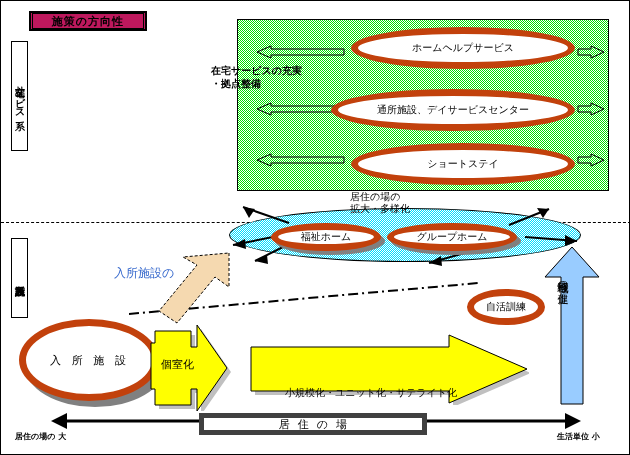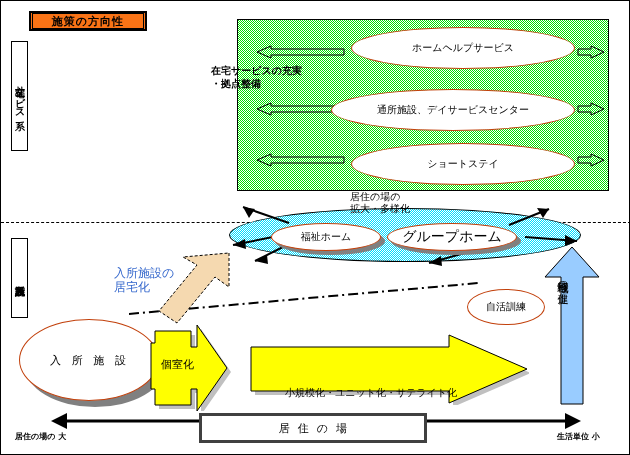--- a/index.html
+++ b/index.html
@@ -22,21 +22,21 @@
     text-orientation:upright;
     letter-spacing:0px;
     line-height:1.0;
   }
 
   
   #title-box{
     left:28px;top:10px;width:118px;height:20px;
     border:2px solid #000;
     box-sizing:border-box;
-    background:#f97316;
+    background:#be185d;
     display:flex;align-items:center;justify-content:center;
   }
   #title-box .inner{
     border:1px solid #000;
     width:110px;height:14px;
     display:flex;align-items:center;justify-content:center;
     font-size:11px;font-weight:bold;color:#000;
     letter-spacing:1px;
   }
 
@@ -65,21 +65,21 @@
       linear-gradient(45deg,#ffffff 25%,transparent 25%,transparent 75%,#ffffff 75%),
       linear-gradient(45deg,#ffffff 25%,transparent 25%,transparent 75%,#ffffff 75%);
     background-size:2px 2px;
     background-position:0 0,1px 1px;
     border:1px solid #000;
     box-sizing:border-box;
   }
 
   
   .ell{
-    background:#fff;border:1px solid #c2410c;border-radius:50%;
+    background:#fff;border:7px solid #c2410c;border-radius:50%;
     display:flex;align-items:center;justify-content:center;
     font-size:10px;color:#000;box-sizing:border-box;
     white-space:nowrap;
   }
   #ell-home{left:350px;top:26px;width:224px;height:42px;}
   #ell-day {left:330px;top:88px;width:244px;height:42px;text-align:center;}
   #ell-short{left:350px;top:142px;width:224px;height:42px;}
 
   
   .larrow{width:88px;height:14px;}
@@ -109,21 +109,21 @@
       linear-gradient(45deg,#ffffff 25%,transparent 25%,transparent 75%,#ffffff 75%),
       linear-gradient(45deg,#ffffff 25%,transparent 25%,transparent 75%,#ffffff 75%);
     background-size:2px 2px;
     background-position:0 0,1px 1px;
   }
   #cyan-caption{
     left:349px;top:190px;width:130px;text-align:left;
     font-size:10px;font-weight:normal;color:#000;line-height:12px;
   }
   #ell-fukushi{left:270px;top:222px;width:110px;height:28px;font-size:10px;}
-  #ell-group  {left:386px;top:222px;width:130px;height:28px;font-size:14px;}
+  #ell-group  {left:386px;top:222px;width:130px;height:28px;font-size:10px;}
   .ell-shadow{
     border-radius:50%;background:#808080;
   }
   #sh-fukushi{left:274px;top:226px;width:110px;height:28px;}
   #sh-group  {left:390px;top:226px;width:130px;height:28px;}
 
   
   #blue-arrow{left:543px;top:246px;width:56px;height:158px;}
   #blue-arrow-text{
     left:556px;top:272px;width:16px;height:120px;
@@ -157,22 +157,22 @@
 
   
   #ell-jikatsu{left:466px;top:288px;width:78px;height:36px;font-size:10px;}
 
   
   #dashdot{left:128px;top:280px;width:350px;height:35px;}
 
   
   #axis-line{left:50px;top:408px;width:530px;height:24px;}
   #axis-box{
-    left:198px;top:412px;width:228px;height:30px;
-    border:3px solid #404040;background:#fff;box-sizing:border-box;
+    left:198px;top:412px;width:228px;height:22px;
+    border:5px solid #404040;background:#fff;box-sizing:border-box;
     display:flex;align-items:center;justify-content:center;
     font-size:11px;color:#000;letter-spacing:8px;text-indent:8px;
   }
   #axis-left-label{left:14px;top:430px;font-size:8px;font-weight:bold;color:#000;}
   #axis-right-label{left:556px;top:430px;font-size:8px;font-weight:bold;color:#000;}
 </style>
 </head>
 <body>
 
 <div id="frame">
@@ -262,21 +262,20 @@
   <svg id="dashdot" class="abs" viewBox="0 0 350 35">
     <line x1="0" y1="33" x2="350" y2="2" stroke="#000" stroke-width="2" stroke-dasharray="10,4,2,4"></line>
   </svg>
 
   <svg id="beige-arrow" class="abs" viewBox="0 0 80 75">
     <polygon points="76,2 76,36 62,26 24,72 6,60 44,14 30,6" fill="#f5d9b0" stroke="#000" stroke-width="1" stroke-dasharray="3,2"></polygon>
   </svg>
 
   <div id="blue-label" class="abs nosel">
     <div>入所施設の</div>
-    <div>居宅化</div>
   </div>
 
   <div id="sh-inst" class="abs"></div>
   <div id="ell-inst" class="abs ell nosel">入 所 施 設</div>
 
   <svg id="yellow-small" class="abs" viewBox="0 0 82 92">
     <polygon points="6,12 6,24 2,24 2,70 6,70 6,86 42,86 42,70 48,70 48,92 78,49 48,6 48,28 42,28 42,12" fill="#c0c0c0" stroke="none" transform="translate(4,4)"></polygon>
     <polygon points="6,12 6,24 2,24 2,70 6,70 6,86 42,86 42,70 48,70 48,92 78,49 48,6 48,28 42,28 42,12" fill="#ffff00" stroke="#000" stroke-width="1"></polygon>
   </svg>
   <div id="yellow-small-text" class="abs nosel">個室化</div>

